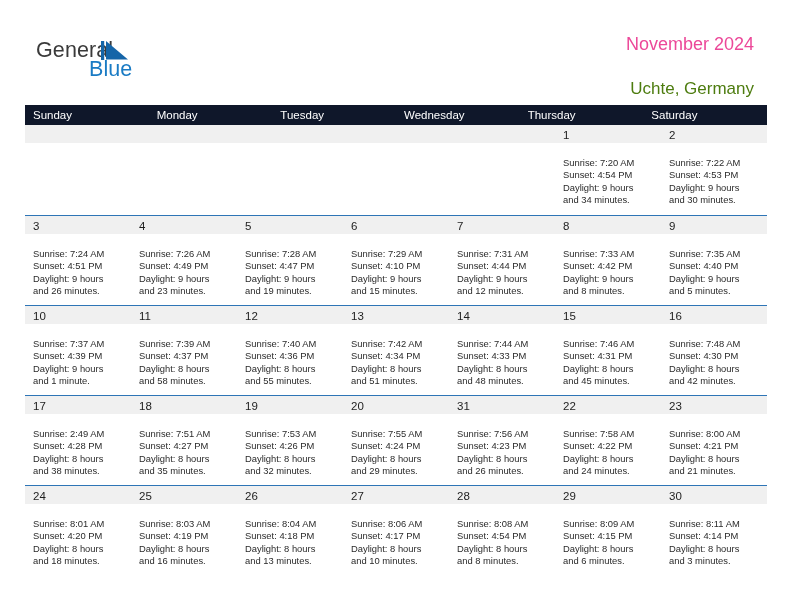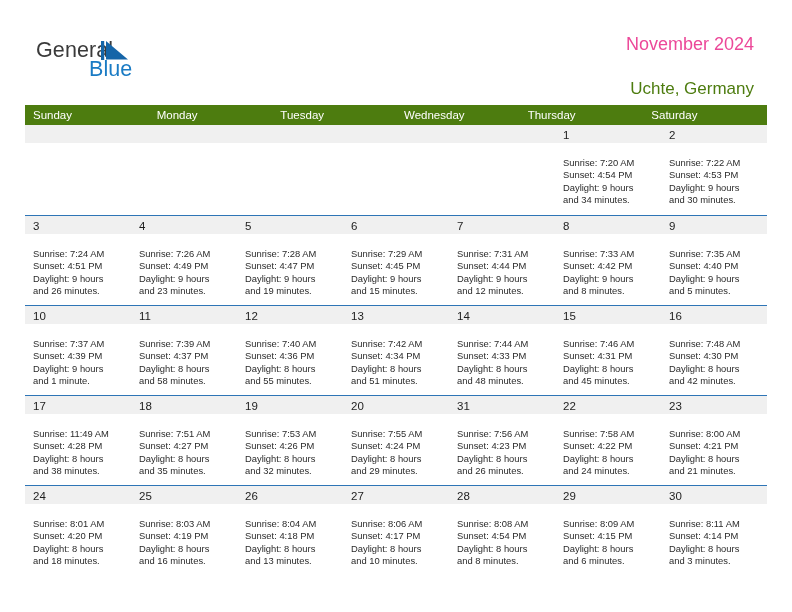--- a/index.html
+++ b/index.html
@@ -79,21 +79,21 @@
 
   
   .cal {
     position: absolute;
     left: 25px;
     top: 105px;
     width: 742px;
   }
   .cal-head {
     display: flex;
-    background: #4d7c0f;
+    background: #0f172a;
     height: 20px;
   }
   .cal-head .hcell {
     flex: 1 1 0;
     color: #ffffff;
     font-size: 11.5px;
     line-height: 20px;
     padding-left: 8px;
     box-sizing: border-box;
     overflow: hidden;
@@ -235,21 +235,21 @@
               <div>Sunrise: 7:28 AM</div>
               <div>Sunset: 4:47 PM</div>
               <div>Daylight: 9 hours</div>
               <div>and 19 minutes.</div>
             </div>
           </div>
           <div class="cell">
             <div class="daynum-strip"><span class="daynum">6</span></div>
             <div class="info">
               <div>Sunrise: 7:29 AM</div>
-              <div>Sunset: 4:45 PM</div>
+              <div>Sunset: 4:10 PM</div>
               <div>Daylight: 9 hours</div>
               <div>and 15 minutes.</div>
             </div>
           </div>
           <div class="cell">
             <div class="daynum-strip"><span class="daynum">7</span></div>
             <div class="info">
               <div>Sunrise: 7:31 AM</div>
               <div>Sunset: 4:44 PM</div>
               <div>Daylight: 9 hours</div>
@@ -337,21 +337,21 @@
               <div>Sunset: 4:30 PM</div>
               <div>Daylight: 8 hours</div>
               <div>and 42 minutes.</div>
             </div>
           </div>
         </div>
         <div class="week">
           <div class="cell">
             <div class="daynum-strip"><span class="daynum">17</span></div>
             <div class="info">
-              <div>Sunrise: 11:49 AM</div>
+              <div>Sunrise: 2:49 AM</div>
               <div>Sunset: 4:28 PM</div>
               <div>Daylight: 8 hours</div>
               <div>and 38 minutes.</div>
             </div>
           </div>
           <div class="cell">
             <div class="daynum-strip"><span class="daynum">18</span></div>
             <div class="info">
               <div>Sunrise: 7:51 AM</div>
               <div>Sunset: 4:27 PM</div>

